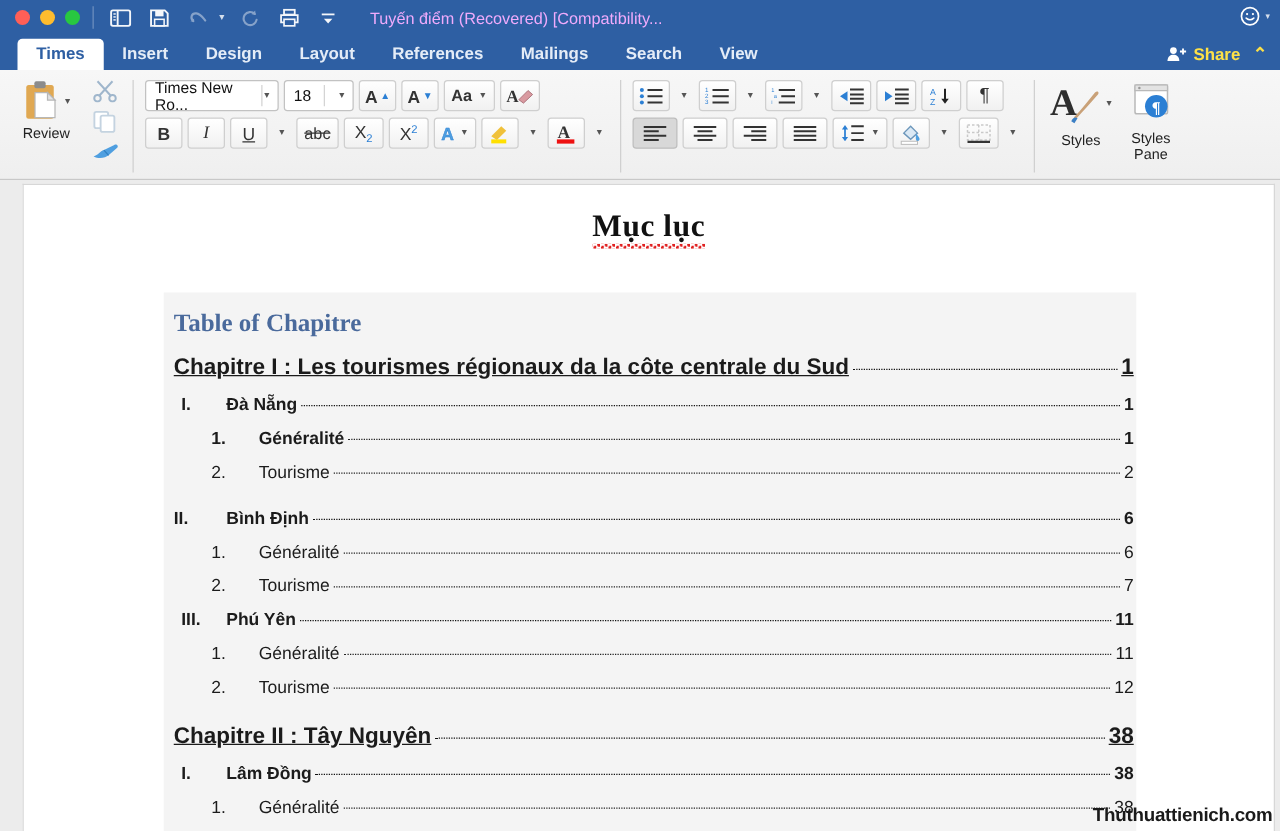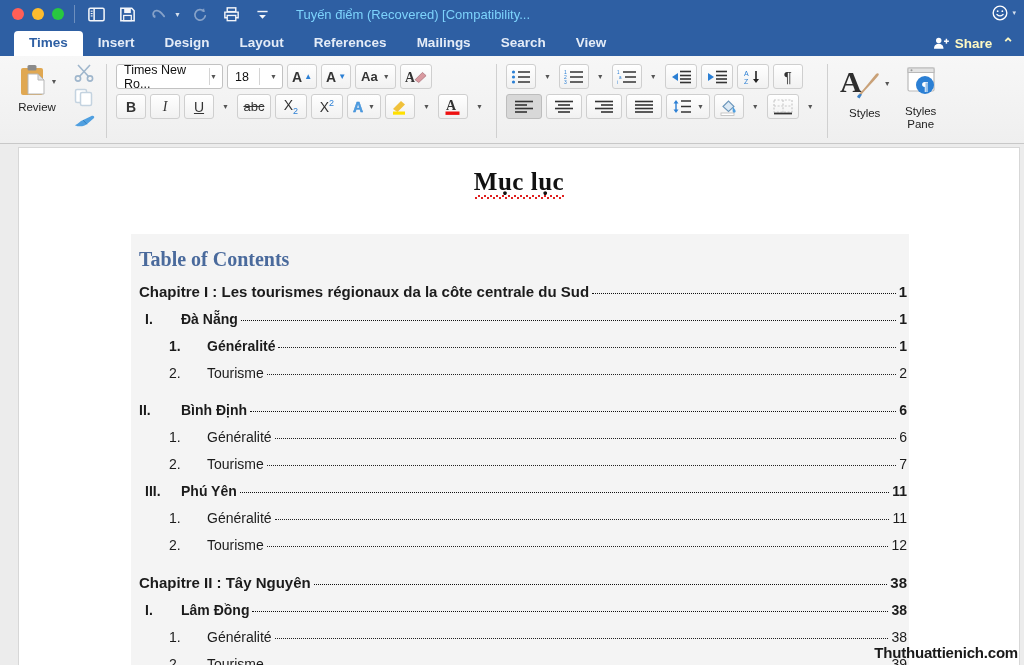--- a/index.html
+++ b/index.html
@@ -34,21 +34,21 @@
     width: 22px; height: 22px;
     display: flex; align-items: center; justify-content: center;
     opacity: 0.95;
   }
   .qat-btn.dim { opacity: 0.55; }
   .qat-caret {
     font-size: 7px; color: #ffffff; margin-left: -4px; opacity: 0.8;
   }
 
   .doc-title {
-    color: #7dd3fc;
+    color: #f0abfc;
     font-size: 13px;
     margin-left: 22px;
     white-space: nowrap;
   }
 
   .searchbox {
     position: absolute;
     left: 690px; top: 4px;
     width: 268px; height: 20px;
     background: #43689f;
@@ -82,21 +82,21 @@
   }
   .tab.active {
     background: #ffffff;
     color: #2e5fa3;
     border-radius: 4px 4px 0 0;
     padding-bottom: 6px;
   }
   .share-wrap {
     position: absolute; right: 10px; bottom: 5px;
     display: flex; align-items: flex-end; gap: 10px;
-    color: #fef9c3; font-size: 13.5px; font-weight: bold; margin-top: 13px;
+    color: #fde047; font-size: 13.5px; font-weight: bold; margin-top: 13px;
   }
   .share-wrap .person { display: flex; align-items: center; gap: 4px; }
   .collapse-chev { font-size: 14px; font-weight: bold; }
 
   
   .ribbon {
     height: 88px;
     background: linear-gradient(#f7f7f7, #efefef);
     border-bottom: 1px solid #c8c8c8;
     display: flex;
@@ -227,21 +227,21 @@
   .toc-row .txt { flex: 0 0 auto; }
   .toc-row .leader {
     flex: 1 1 auto;
     overflow: hidden;
     margin: 0 2px 0 3px;
     position: relative;
     top: -3px;
     border-bottom: 1.5px dotted #222;
   }
   .toc-row .pg { flex: 0 0 auto; padding-left: 1px; }
-  .toc-row.lvl1 { font-weight: bold; font-size: 15px; padding-left: 8px; }
+  .toc-row.lvl1 { font-weight: bold; font-size: 18px; padding-left: 8px; text-decoration: underline; }
   .toc-row.lvl2 { padding-left: 14px; font-weight: bold; }
   .toc-row.lvl2 .num { width: 36px; }
   .toc-row.lvl3 { padding-left: 38px; }
   .toc-row.lvl3 .num { width: 38px; }
   .toc-row.lvl3.bold { font-weight: bold; }
   .toc-row.lvl3.bold .num { font-weight: bold; }
   .toc-row.lvl1 .leader, .toc-row.lvl2 .leader { border-bottom-color: #111; }
   .toc-gap { height: 10px; }
 
   .watermark {
@@ -639,21 +639,21 @@
   </div>
 </div>
 
 <div class="docarea">
   <div class="page">
     <div class="doc-heading">
       <span class="squiggle">Mục lục</span>
     </div>
 
     <div class="toc-field">
-      <div class="toc-title">Table of Contents</div>
+      <div class="toc-title">Table of Chapitre</div>
 
       <div class="toc-row lvl1">
         <span class="txt">Chapitre I : Les tourismes régionaux da la côte centrale du Sud</span>
         <span class="leader"></span>
         <span class="pg">1</span>
       </div>
 
       <div class="toc-row lvl2">
         <span class="num">I.</span>
         <span class="txt">Đà Nẵng</span>

